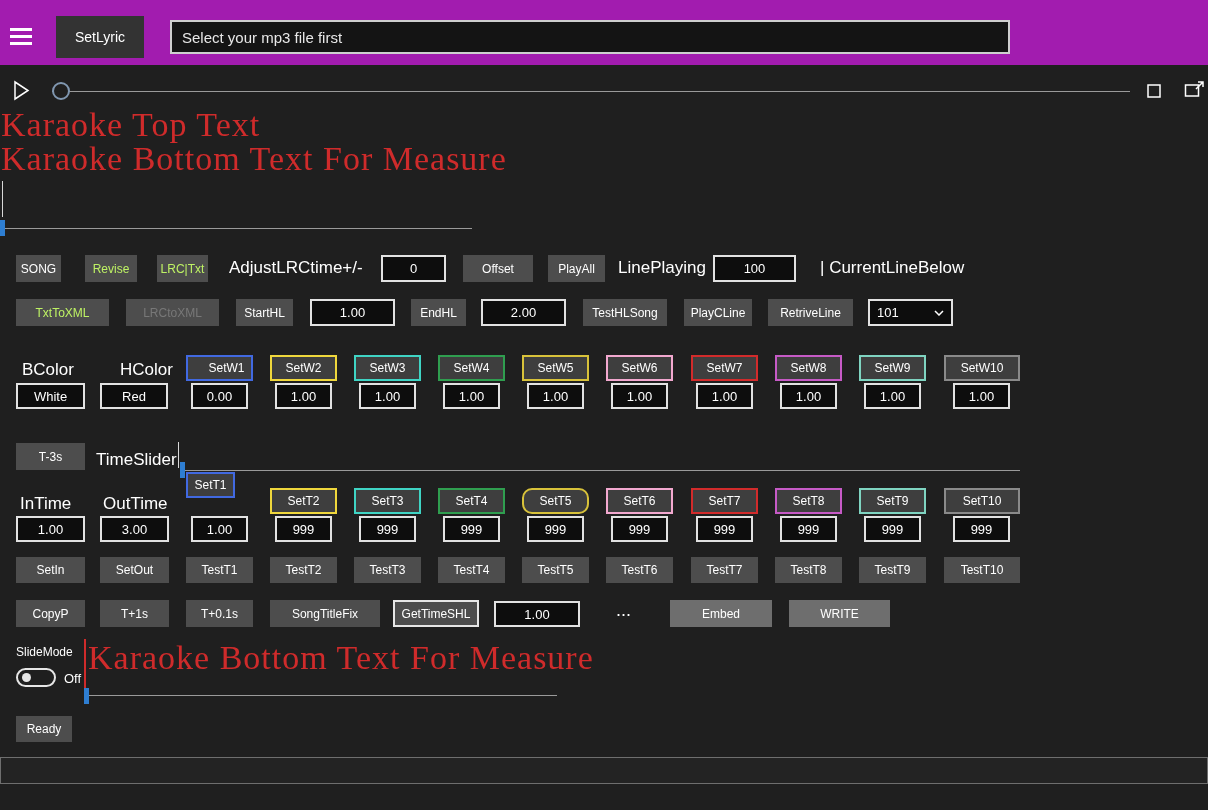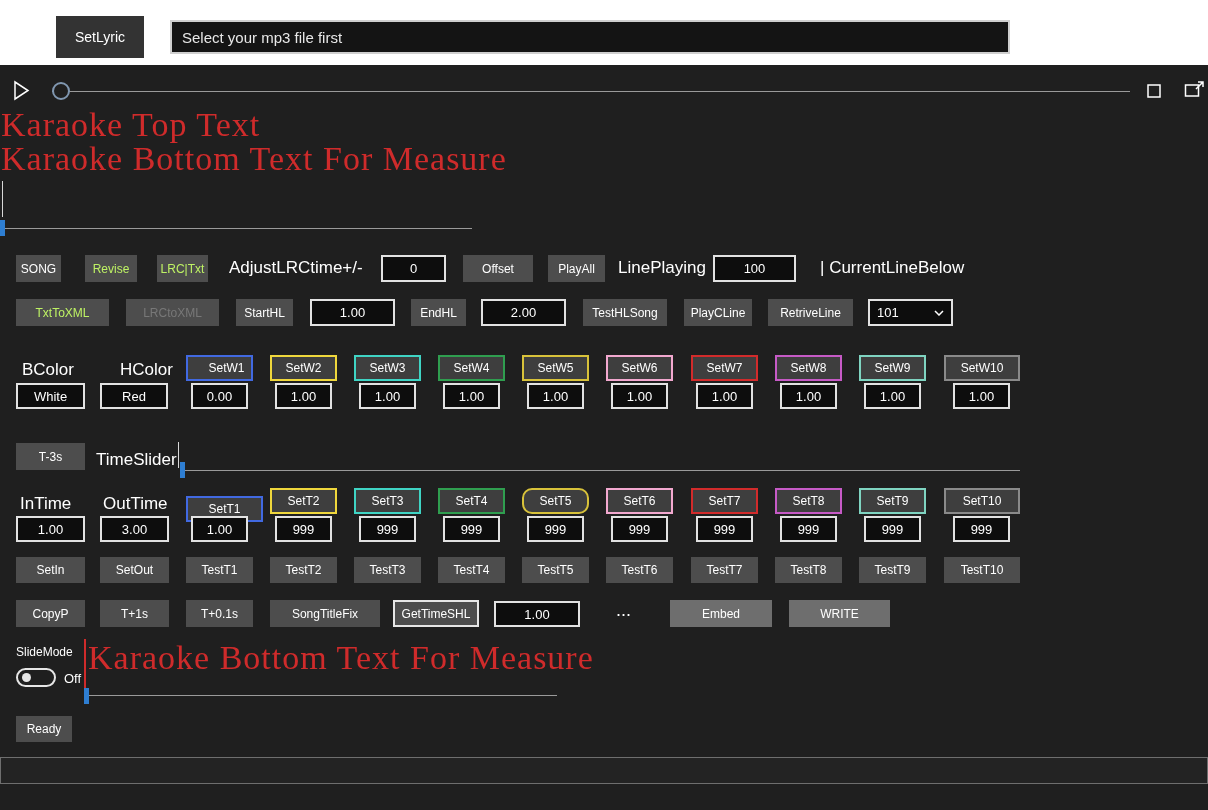--- a/index.html
+++ b/index.html
@@ -4,21 +4,21 @@
 <style>
   * { margin:0; padding:0; box-sizing:border-box; }
   html,body { background:#111; }
   .app {
     position:relative; width:1208px; height:810px; overflow:hidden;
     background:#1f1f1f; color:#fff;
     font-family:"Liberation Sans", sans-serif;
   }
 
   
-  .topbar { position:absolute; left:0; top:0; width:1208px; height:65px; background:#ffffff; }
+  .topbar { position:absolute; left:0; top:0; width:1208px; height:65px; background:#a21caf; }
   .hamburger { position:absolute; left:10px; top:28px; width:22px; height:17px; cursor:pointer; }
   .hamburger span { display:block; width:22px; height:2.5px; background:#fff; margin-bottom:4.5px; }
   .appbtn { position:absolute; left:56px; top:16px; width:88px; height:42px; background:#333;
             border:none; color:#fff; font-size:14px; font-family:inherit;
             display:flex; align-items:center; justify-content:center; }
   .mp3inp { position:absolute; left:170px; top:20px; width:840px; height:34px;
             background:#141414; border:2px solid #cfcfcf; color:#f0f0f0;
             font-size:15px; font-family:inherit; padding:0 10px; }
   .mp3inp::placeholder { color:#e8e8e8; opacity:1; }
 
@@ -153,21 +153,21 @@
   <div class="lbl" style="left:96px; top:450px;">TimeSlider</div>
   <div class="cursorline" style="left:178px; top:442px; height:26px;"></div>
   <div class="track" style="left:180px; top:470px; width:840px;"></div>
   <div class="sthumb" style="left: 180px; top: 462px; background-color: rgb(46, 126, 210);"></div>
 
   <div class="lbl" style="left:20px; top:494px;">InTime</div>
   <div class="lbl" style="left:103px; top:494px;">OutTime</div>
   <input class="inp" style="left: 16px; top: 516px; width: 69px; height: 26px;" value="1.00">
   <input class="inp" style="left: 100px; top: 516px; width: 69px; height: 26px;" value="3.00">
 
-  <button class="gbtn" style="left: 186px; top: 496px; width: 77px; border-color: rgb(65, 105, 225);">SetT1</button>
+  <button class="gbtn" style="left: 186px; top: 472px; width: 49px; border-color: rgb(65, 105, 225);">SetT1</button>
   <button class="gbtn" style="left: 270px; top: 488px; width: 67px; border-color: rgb(239, 215, 60);">SetT2</button>
   <button class="gbtn" style="left: 354px; top: 488px; width: 67px; border-color: rgb(63, 212, 196);">SetT3</button>
   <button class="gbtn" style="left: 438px; top: 488px; width: 67px; border-color: rgb(47, 158, 79);">SetT4</button>
   <button class="gbtn" style="left: 522px; top: 488px; width: 67px; border-color: rgb(216, 194, 58); border-radius: 10px;">SetT5</button>
   <button class="gbtn" style="left: 606px; top: 488px; width: 67px; border-color: rgb(242, 168, 207);">SetT6</button>
   <button class="gbtn" style="left: 691px; top: 488px; width: 67px; border-color: rgb(210, 43, 43);">SetT7</button>
   <button class="gbtn" style="left: 775px; top: 488px; width: 67px; border-color: rgb(198, 90, 198);">SetT8</button>
   <button class="gbtn" style="left: 859px; top: 488px; width: 67px; border-color: rgb(127, 212, 193);">SetT9</button>
   <button class="gbtn" style="left: 944px; top: 488px; width: 76px; border-color: rgb(138, 138, 138);">SetT10</button>
 

